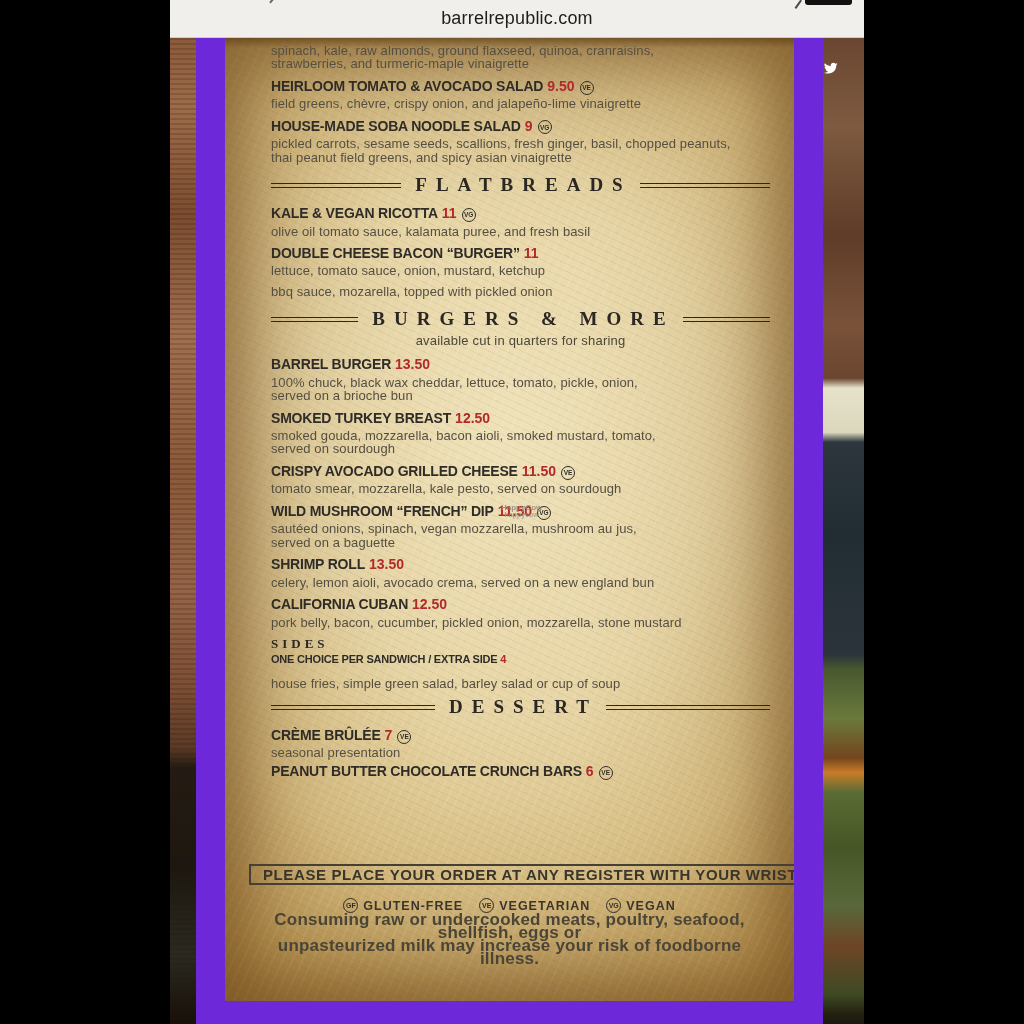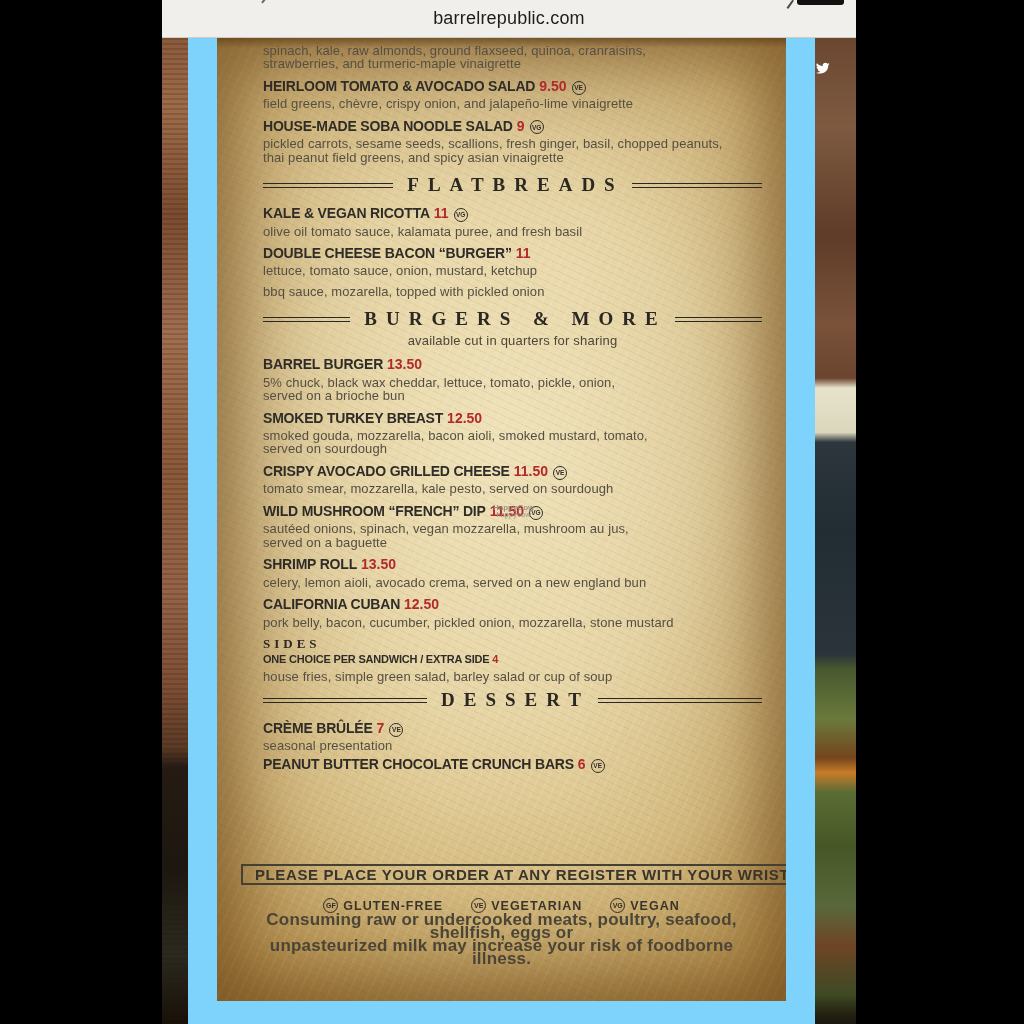--- a/index.html
+++ b/index.html
@@ -1,21 +1,21 @@
 <!DOCTYPE html>
 <html><head>
 <meta charset="utf-8">
 <style>
   * { margin:0; padding:0; box-sizing:border-box; }
   html,body { width:1024px; height:1024px; background:#000; overflow:hidden;
               font-family:"Liberation Sans", sans-serif; }
   .stage { position:relative; width:1024px; height:1024px; background:#000; }
 
   
-  .phone { position:absolute; left:162px; top:0; width:694px; height:1024px; background:#000; }
+  .phone { position:absolute; left:170px; top:0; width:694px; height:1024px; background:#000; }
   .browser-bar { position:absolute; left:0; top:0; width:694px; height:38px;
                  background:#f1efec; border-bottom:1px solid #cfccc6;
                  display:flex; align-items:center; justify-content:center; }
   .url-text { font-size:18px; color:#1d1d1d; letter-spacing:.2px; }
   .cut-icon-left { position:absolute; left:100px; top:0; width:7px; height:5px;
                    border-left:2px solid #6b6b6b; transform:rotate(40deg); }
   .share-tip { position:absolute; right:64px; top:-3px; width:10px; height:10px;
                border-right:2.5px solid #4a4a4a; transform:rotate(35deg); }
   .tabs-partial { position:absolute; right:12px; top:-6px; width:47px; height:11px;
                   background:#111; border-radius:3px; }
@@ -37,21 +37,21 @@
       linear-gradient(to bottom,
         #6b4732 0%, #7d5a40 9%, #5e3c28 20%, #7a523a 29%, #6b4530 34.5%,
         #e7e3cb 35.5%, #dbd7bd 40%,
         #2c363c 41%, #222d33 50%, #2a343a 62.5%,
         #48582e 64%, #6a7a3c 69%, #74451e 73%, #c87c28 74.5%, #5a6c34 76.5%,
         #465626 82%, #58683a 88%, #6e4526 92%, #3e4a24 97%, #23210f 99%, #1b1911 100%);
   }
   .twitter-btn { position:absolute; right:25px; top:23px; width:17px; height:15px; }
 
   
-  .sheet { position:absolute; left:26px; top:0; width:627px; height:986px; background:#7dd3fc;text-decoration:underline; }
+  .sheet { position:absolute; left:26px; top:0; width:627px; height:986px; background:#6d28d9;text-decoration:underline; }
   .paper {
     position:absolute; left:29px; top:0; width:569px; height:963px; overflow:hidden;
     background:
       linear-gradient(to bottom, rgba(60,35,10,.55) 0, rgba(60,35,10,0) 10px),
       repeating-linear-gradient(115deg, rgba(255,246,220,.10) 0 2px, rgba(0,0,0,0) 2px 9px),
       repeating-linear-gradient(25deg, rgba(120,80,25,.08) 0 1px, rgba(0,0,0,0) 1px 7px),
       radial-gradient(120% 90% at 50% 42%, #efe2ba 0%, #e7d6a7 30%, #d9c086 52%, #bd9a58 70%, #9a7335 86%, #7f5728 100%);
     box-shadow: inset 0 0 60px 22px rgba(96,58,16,.5), inset 0 0 140px 55px rgba(130,88,34,.3);
     padding:4px 24px 0 46px;
   }
@@ -82,21 +82,21 @@
 
   .watermark { position:absolute; left:276px; top:466px; color:#8d887a; opacity:.85;
                font-size:8px; font-weight:bold; line-height:7px; text-align:center; }
   .watermark .w2 { font-size:7px; opacity:.8; }
 
   
   .paper-footer { position:absolute; left:24px; right:24px; bottom:36px; text-align:center; }
   .order-box { display:inline-block; border:2px solid #453f34; color:#3a352c;
                font-weight:bold; font-size:15px; letter-spacing:.6px;
                padding:0 12px; white-space:nowrap; }
-  .legend { display:flex; justify-content:center; gap:28px; margin-top:13px; align-items:center; }
+  .legend { display:flex; justify-content:center; gap:16px; margin-top:13px; align-items:center; }
   .legend-item { display:flex; align-items:center; gap:5px; font-weight:bold; font-size:12.5px;
                  letter-spacing:1px; color:#3a352c; }
   .legend .badge { margin-left:0; width:15px; height:15px; font-size:7px; }
   .disclaimer { font-weight:bold; font-size:17px; line-height:13px;
                 color:#4a4536; letter-spacing:.2px; white-space:pre-line; }
 </style>
 </head>
 <body>
 
 <div class="stage">
@@ -161,21 +161,21 @@
 
           <div class="sec-hdr">
             <span class="dbl"></span>
             <span class="sec-title">BURGERS &amp; MORE</span>
             <span class="dbl"></span>
           </div>
           <div class="sec-sub">available cut in quarters for sharing</div>
 
           <div class="item">
             <div class="t"><span>BARREL BURGER</span><span class="p">13.50</span></div>
-            <div class="d">5% chuck, black wax cheddar, lettuce, tomato, pickle, onion,
+            <div class="d">100% chuck, black wax cheddar, lettuce, tomato, pickle, onion,
 served on a brioche bun</div>
           </div>
 
           <div class="item">
             <div class="t"><span>SMOKED TURKEY BREAST</span><span class="p">12.50</span></div>
             <div class="d">smoked gouda, mozzarella, bacon aioli, smoked mustard, tomato,
 served on sourdough</div>
           </div>
 
           <div class="item">
@@ -195,21 +195,21 @@
           </div>
 
           <div class="item">
             <div class="t"><span>CALIFORNIA CUBAN</span><span class="p">12.50</span></div>
             <div class="d">pork belly, bacon, cucumber, pickled onion, mozzarella, stone mustard</div>
           </div>
 
           <div class="item" style="margin-bottom:2px;">
             <div class="mini-label">SIDES</div>
             <div class="mini-row"><span>ONE CHOICE PER SANDWICH / EXTRA SIDE</span> <span class="p">4</span></div>
-            <div class="d" style="margin-top:4px;">house fries, simple green salad, barley salad or cup of soup</div>
+            <div class="d" style="margin-top:11px;">house fries, simple green salad, barley salad or cup of soup</div>
           </div>
 
           <div class="sec-hdr dessert-hdr">
             <span class="dbl"></span>
             <span class="sec-title">DESSERT</span>
             <span class="dbl"></span>
           </div>
 
           <div class="item dessert-item">
             <div class="t"><span>CRÈME BRÛLÉE</span><span class="p">7</span><span class="badge">VE</span></div>

